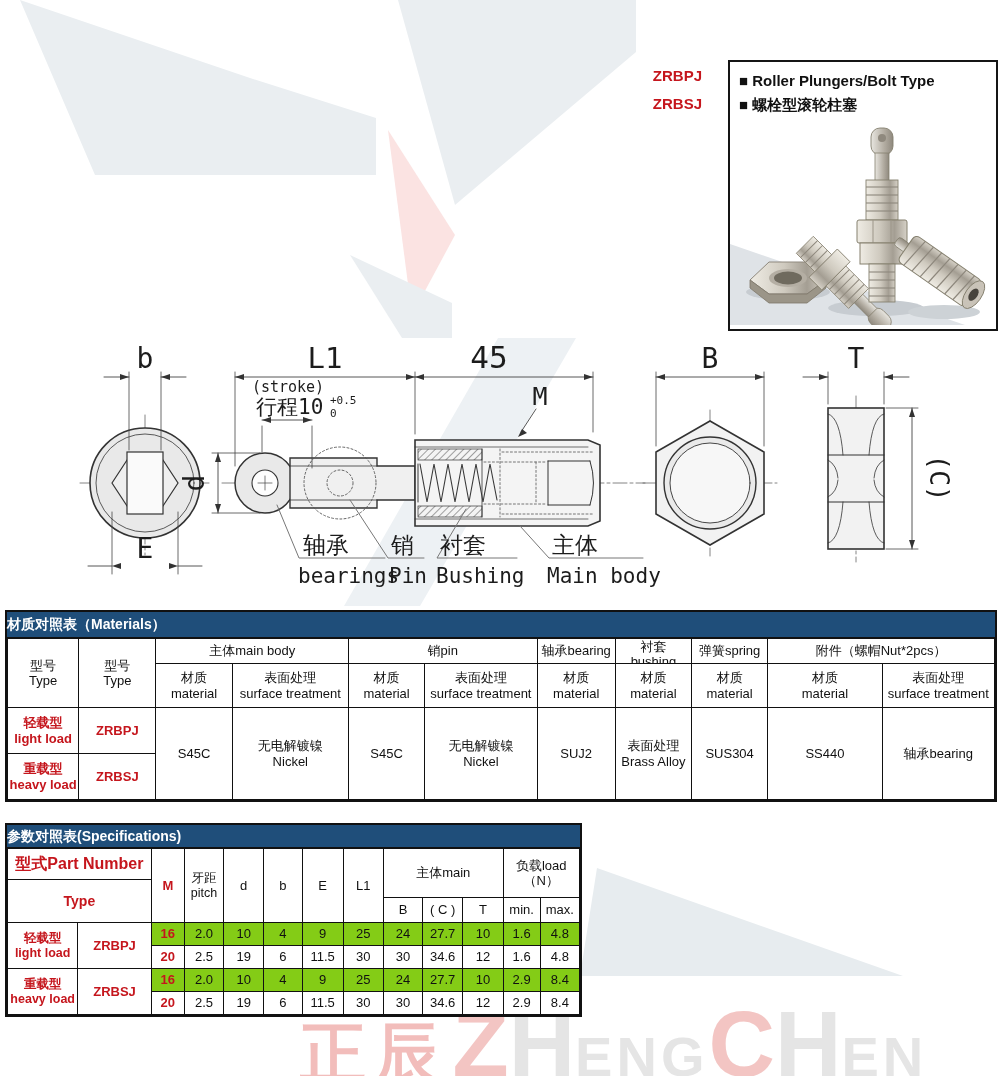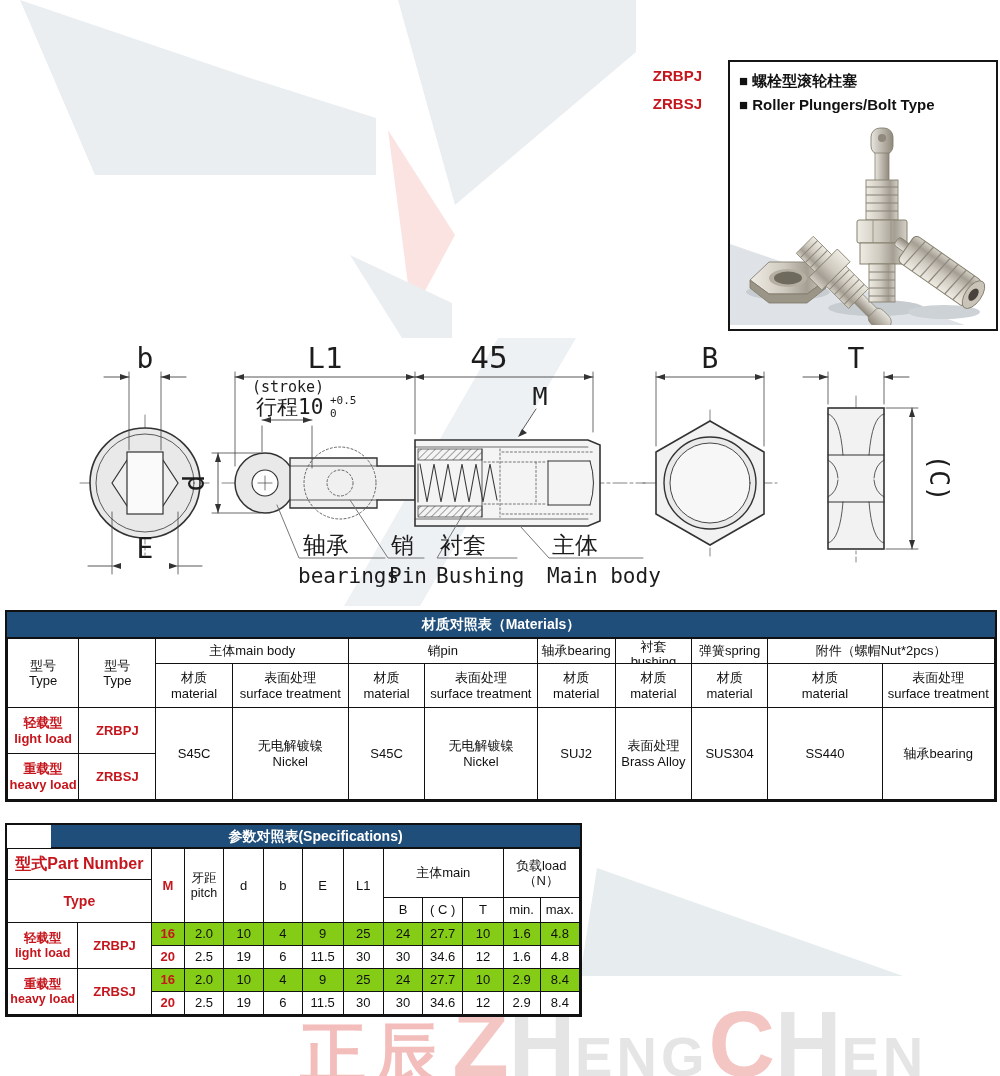--- a/index.html
+++ b/index.html
@@ -21,25 +21,25 @@
   #photo-box{left:728px;top:60px;width:266px;height:267px;border:2px solid #151515;
              background:#fff;z-index:2;}
   #photo-box .ttl{padding:7px 9px 0 9px;font-size:15px;font-weight:bold;color:#111;line-height:1.6;}
   #photo-svg{left:730px;top:116px;width:264px;height:209px;z-index:3;}
   
   #drawing{left:0;top:338px;width:1000px;height:272px;z-index:1;}
   text.cad{font-family:"DejaVu Sans Mono","Liberation Mono",monospace;fill:#1c1c1c;}
   
   .tbl-wrap{z-index:2;border:2px solid #111;background:#fff;}
   .tbl-title{background:#1f4e7a;color:#fff;font-weight:bold;font-size:14px;
-             text-align:center;border-bottom:1px solid #111;}
+             text-align:left;border-bottom:1px solid #111;}
   #materials-wrap{left:5px;top:610px;width:988px;}
   #materials-wrap .tbl-title{height:25px;line-height:25px;}
   #spec-wrap{left:5px;top:823px;width:573px;}
-  #spec-wrap .tbl-title{height:22px;line-height:22px;margin-left:44px;}
+  #spec-wrap .tbl-title{height:22px;line-height:22px;}
   table{border-collapse:collapse;table-layout:fixed;width:100%;}
   td{border:1px solid #111;text-align:center;vertical-align:middle;padding:0;
      font-size:13px;color:#111;background:#fff;line-height:1.18;overflow:hidden;}
   .red{color:#c5161d;font-weight:bold;}
   .bluebg{background:#84cc16;}
   .h24{height:24px}.h44{height:44px}.h46{height:46px}
   .h31{height:31px}.h18{height:18px}.h25{height:25px}.h23{height:23px}
   .clip24{max-height:24px;overflow:hidden;}
   .sm{font-size:12.5px;border-radius:15px;}
 </style>
@@ -60,22 +60,22 @@
   <span class="wm-big-p">Z</span><span class="wm-big-g">H</span><span class="wm-sm-g">ENG</span><span class="wm-big-p">C</span><span class="wm-big-g">H</span><span class="wm-sm-g">EN</span>
 </div>
 
 <div id="model-codes" class="abs">
   <div>ZRBPJ</div>
   <div>ZRBSJ</div>
 </div>
 
 <div id="photo-box" class="abs">
   <div class="ttl">
+    <div>■ Roller Plungers/Bolt Type</div>
     <div>■ 螺栓型滚轮柱塞</div>
-    <div>■ Roller Plungers/Bolt Type</div>
   </div>
 </div>
 
 <svg id="photo-svg" class="abs" viewBox="0 0 264 209" xmlns="http://www.w3.org/2000/svg">
   <defs>
     <linearGradient id="g1" x1="0" y1="0" x2="1" y2="0">
       <stop offset="0" stop-color="#efece4"></stop>
         <stop offset="0.45" stop-color="#cfcabf"></stop>
       <stop offset="0.75" stop-color="#a49e93"></stop>
         <stop offset="1" stop-color="#d6d1c7"></stop>

